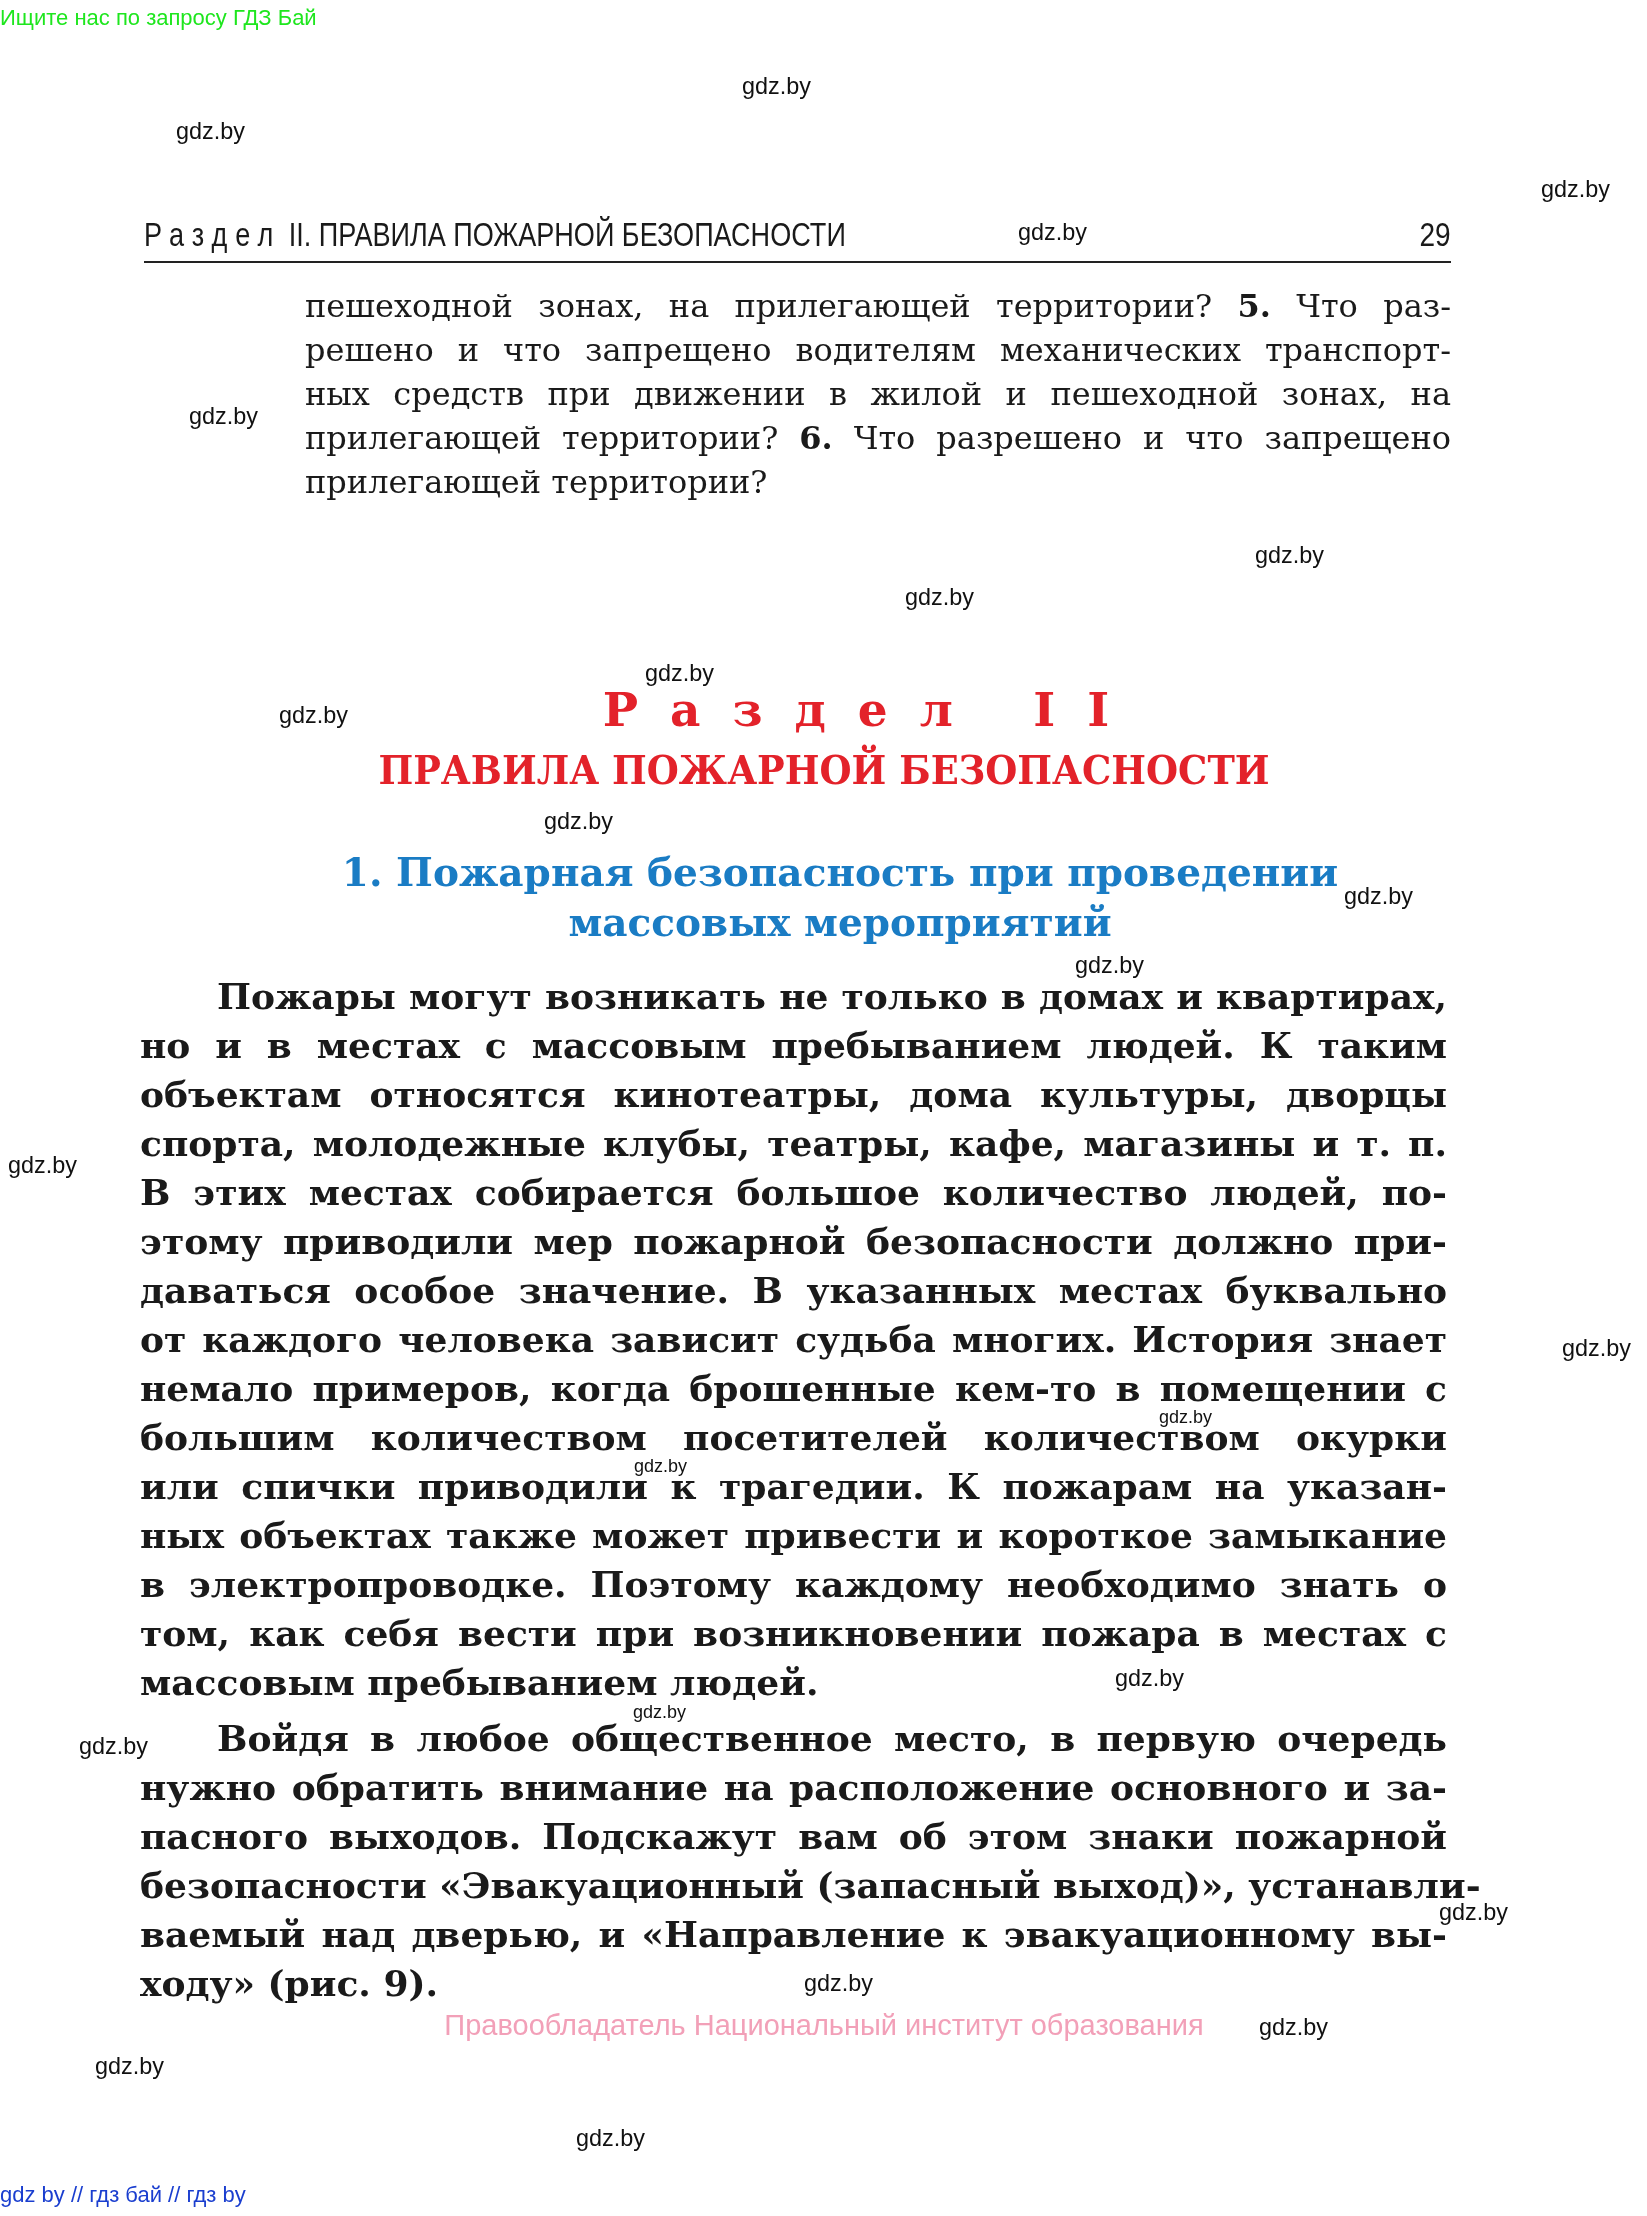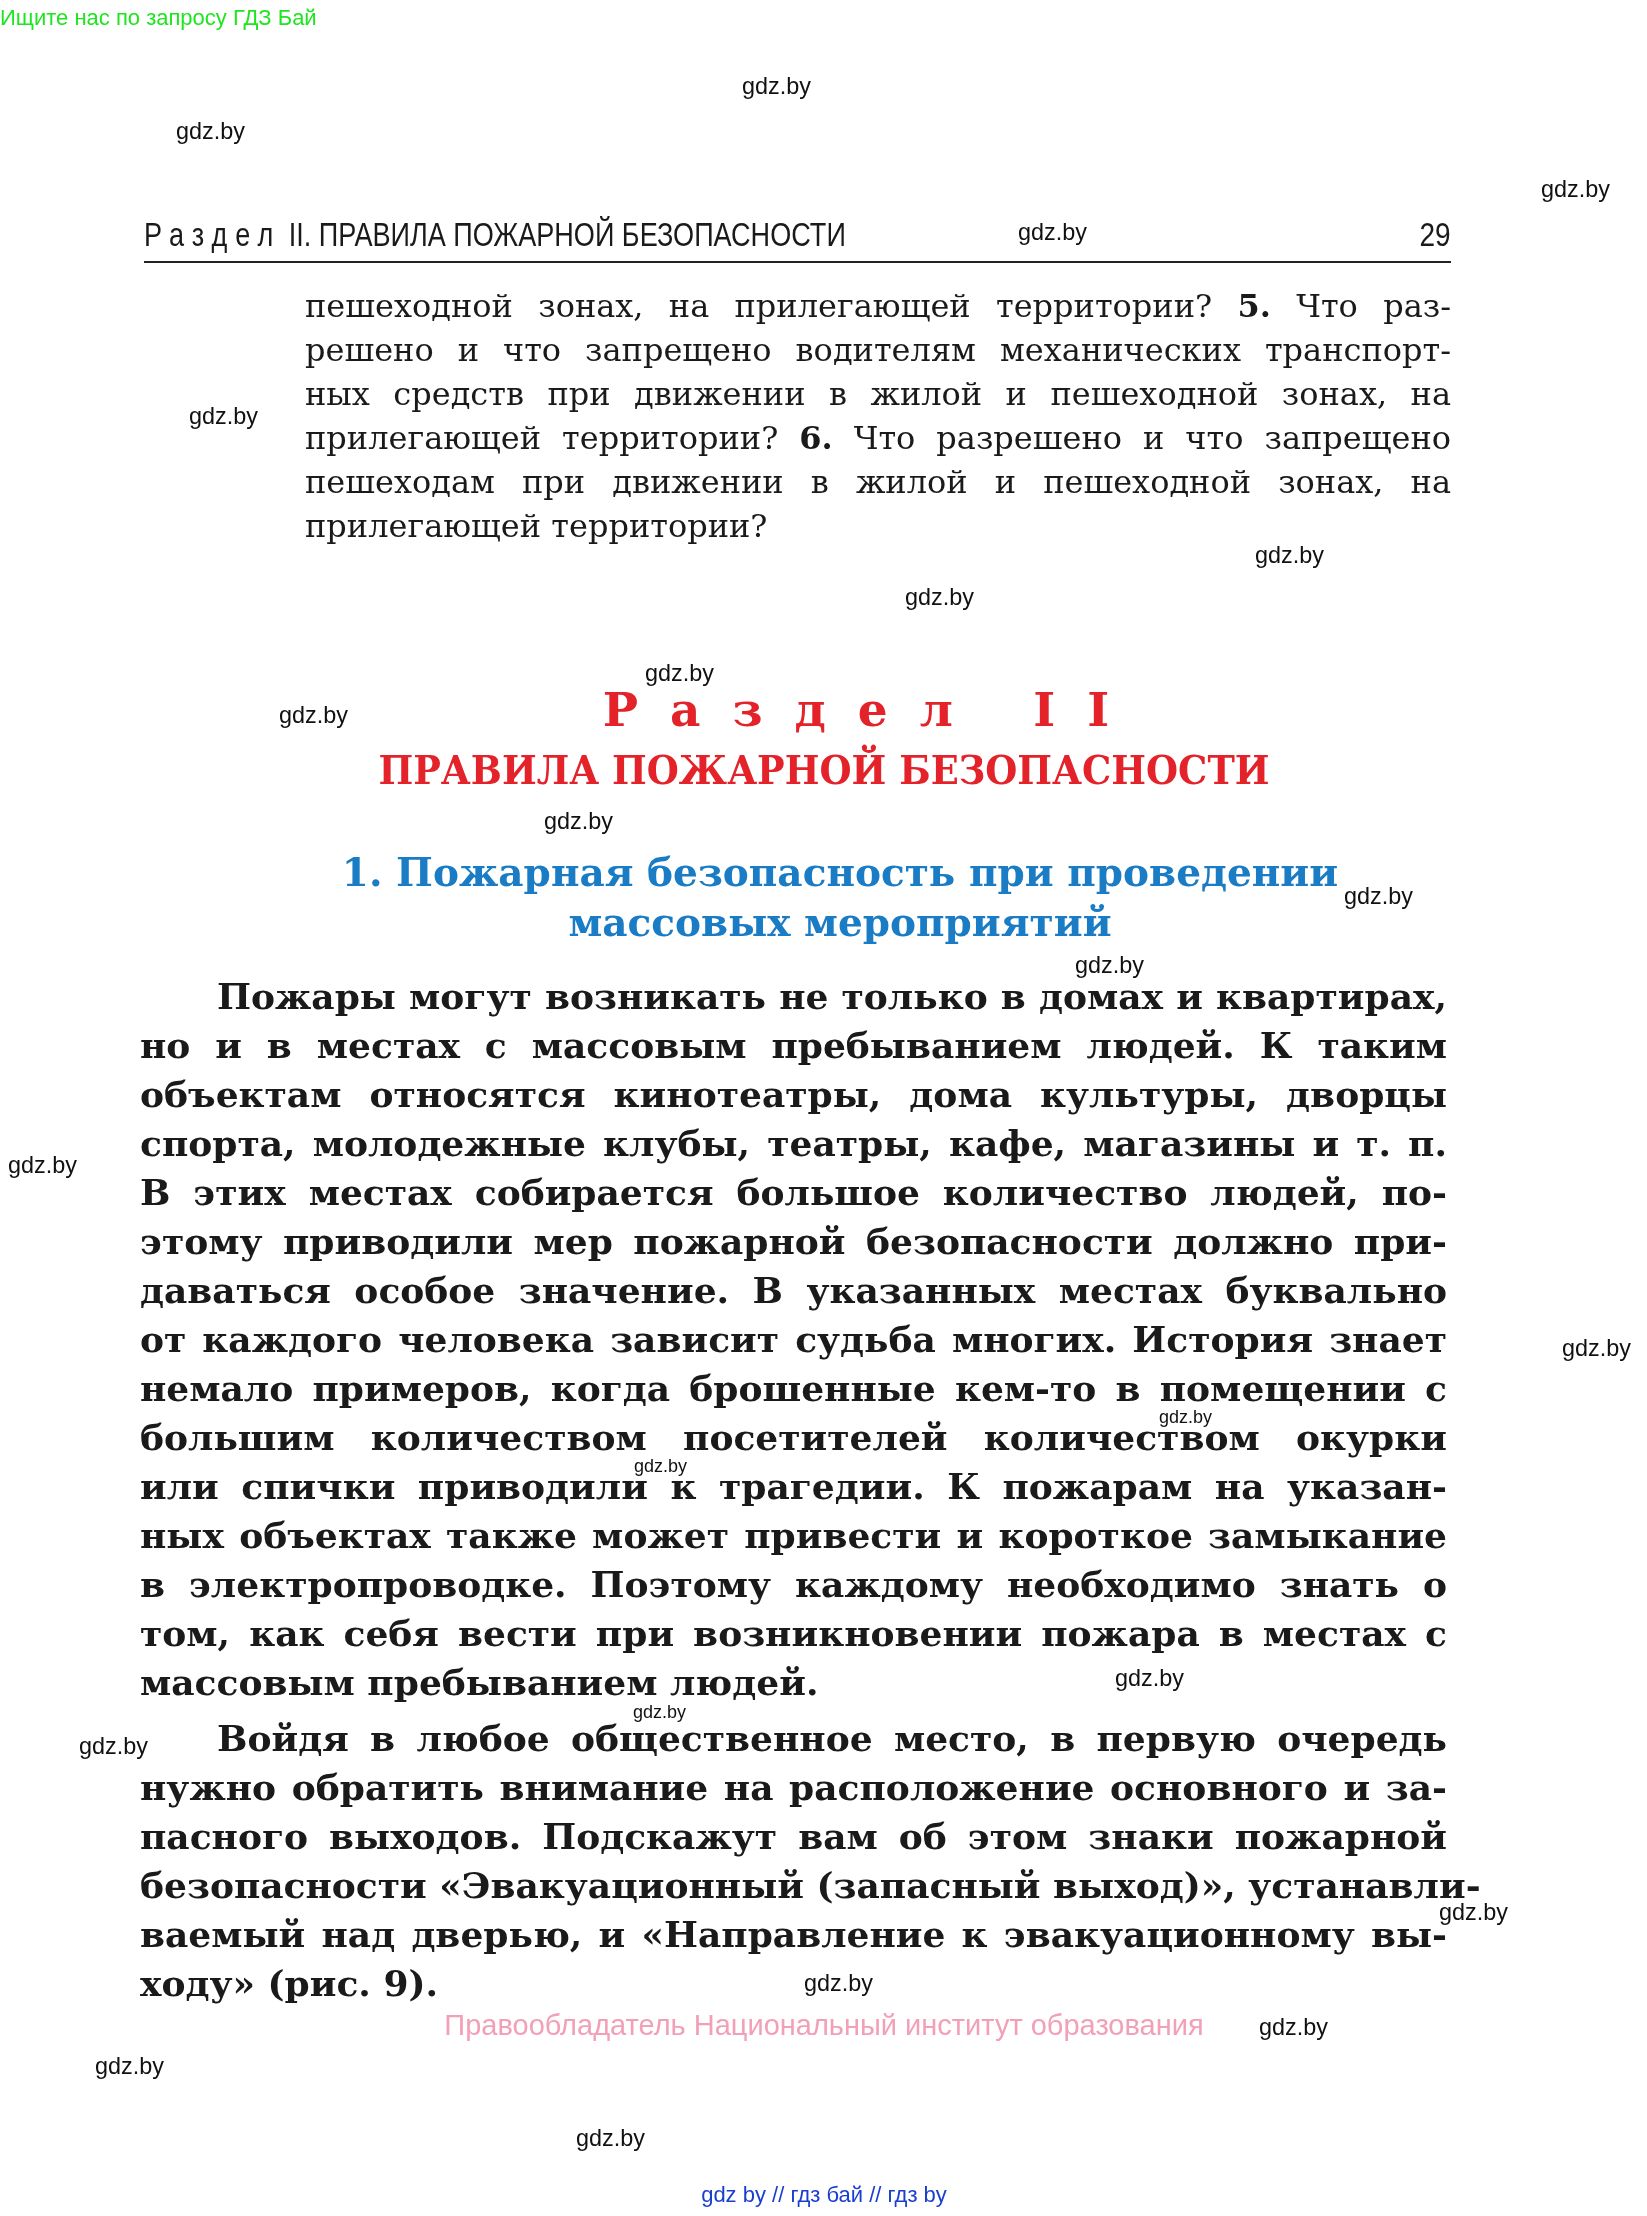--- a/index.html
+++ b/index.html
@@ -15,21 +15,21 @@
   .qblock .line { display: block; text-align: justify; text-align-last: justify; white-space: nowrap; }
   .qblock .line.last { text-align-last: left; }
   .sec-label { position: absolute; left: 0; width: 1648px; top: 682px; text-align: center; color: #e3222a; font-weight: bold; font-size: 47px; letter-spacing: 32px; padding-left: 48px; }
   .sec-title { position: absolute; left: 0; width: 1648px; top: 746px; text-align: center; color: #e3222a; font-weight: bold; font-size: 40px; transform: scaleX(0.92); }
   .ch-title { position: absolute; left: 0; width: 1648px; top: 847px; text-align: center; color: #1a7cc4; font-weight: bold; font-size: 39px; line-height: 50px; padding-left: 16px; }
   .body-text { position: absolute; left: 140px; width: 1307px; font-size: 36px; line-height: 49px; font-weight: bold; }
   .body-text .line { display: block; white-space: nowrap; text-align: justify; text-align-last: justify; }
   .body-text .line.indent { padding-left: 77px; }
   .body-text .line.last { text-align-last: left; }
   .copyright { position: absolute; top: 2009px; left: 0; width: 1648px; text-align: center; color: #f2a0b8; font-family: "Liberation Sans", sans-serif; font-size: 29px; padding-right: 48px; }
-  .bottom-links { position: absolute; top: 2182px; left: 0; width: 1648px; text-align: center; color: #1a3ecf; font-family: "Liberation Sans", sans-serif; font-size: 22px; }
+  .bottom-links { position: absolute; top: 2182px; left: 0; width: 1648px; text-align: left; color: #1a3ecf; font-family: "Liberation Sans", sans-serif; font-size: 22px; }
   b.num { font-weight: bold; }
 </style>
 </head>
 <body>
 
 <div class="top-banner">Ищите нас по запросу ГДЗ Бай</div>
 
 <div class="wm" style="left:742px;top:73px">gdz.by</div>
 <div class="wm" style="left:176px;top:118px">gdz.by</div>
 <div class="wm" style="left:1541px;top:176px">gdz.by</div>
@@ -61,21 +61,20 @@
     <span>II. ПРАВИЛА ПОЖАРНОЙ БЕЗОПАСНОСТИ</span>
   </div>
   <div class="rh-page">29</div>
 </div>
 
 <div class="qblock">
   <span class="line"><span>пешеходной зонах, на прилегающей территории? </span><b class="num">5.</b><span> Что раз-</span></span>
   <span class="line">решено и что запрещено водителям механических транспорт-</span>
   <span class="line">ных средств при движении в жилой и пешеходной зонах, на</span>
   <span class="line"><span>прилегающей территории? </span><b class="num">6.</b><span> Что разрешено и что запрещено</span></span>
-  <span class="line">пешеходам при движении в жилой и пешеходной зонах, на</span>
   <span class="line last">прилегающей территории?</span>
 </div>
 
 <div class="sec-label">Раздел II</div>
 <div class="sec-title">ПРАВИЛА ПОЖАРНОЙ БЕЗОПАСНОСТИ</div>
 
 <div class="ch-title">
   <div>1. Пожарная безопасность при проведении</div>
   <div>массовых мероприятий</div>
 </div>

